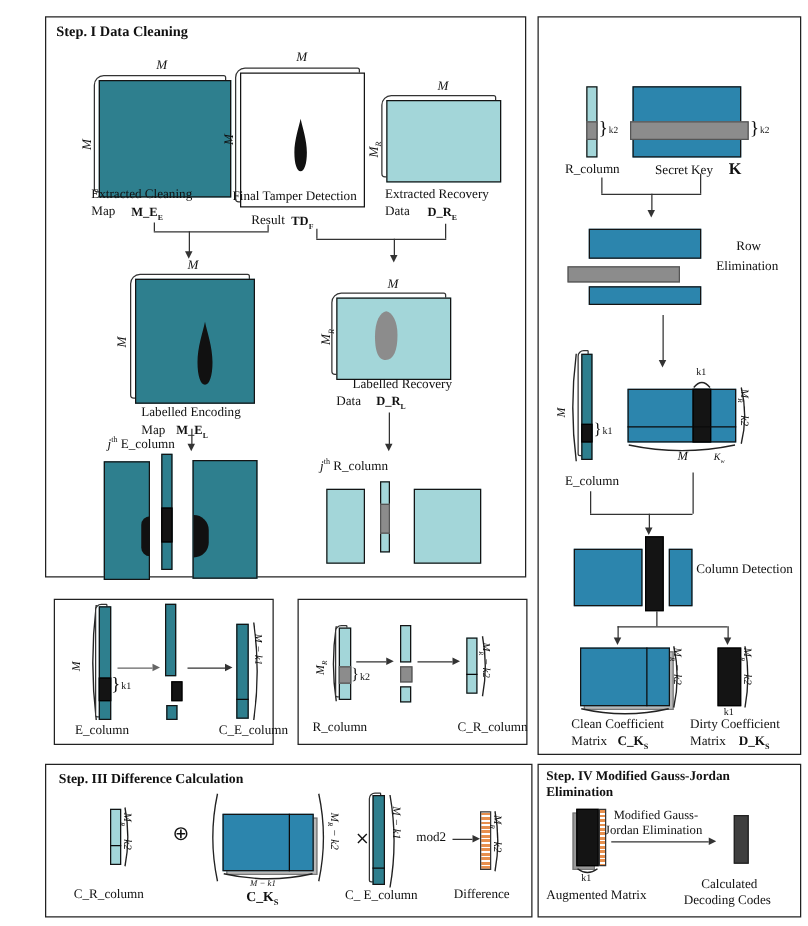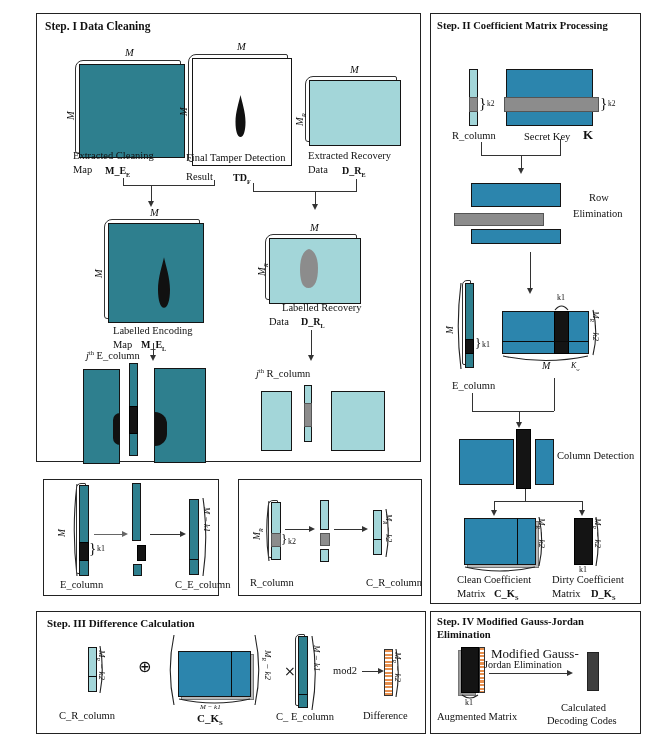--- a/index.html
+++ b/index.html
@@ -58,21 +58,21 @@
 
   <div class="SH" style="left:268px;top:62px;width:92px;height:66px"></div>
   <div class="R lt" style="left:272px;top:66px;width:92px;height:66px"></div>
   <span class="L I" style="left:313px;top:50px">M</span>
   <span class="L I RTm" style="left:257px;top:112px"><span>M</span><sub>R</sub></span>
 
   <span class="L" style="left:36px;top:136px">Extracted Cleaning</span>
   <span class="L" style="left:36px;top:150px">Map</span>
   <span class="L B" style="left:68px;top:151px;font-size:10px"><span>M_E</span><sub>E</sub></span>
   <span class="L" style="left:149px;top:138px">Final Tamper Detection</span>
-  <span class="L" style="left:149px;top:157px">Result</span>
+  <span class="L" style="left:164px;top:157px">Result</span>
   <span class="L B" style="left:196px;top:158px;font-size:10px"><span>TD</span><sub>F</sub></span>
   <span class="L" style="left:271px;top:136px">Extracted Recovery</span>
   <span class="L" style="left:271px;top:150px">Data</span>
   <span class="L B" style="left:305px;top:151px;font-size:10px"><span>D_R</span><sub>E</sub></span>
 
   <div class="V" style="left:86px;top:164px;height:7px"></div>
   <div class="V" style="left:177px;top:166px;height:5px"></div>
   <div class="H" style="left:86px;top:171px;width:92px"></div>
   <div class="V" style="left:114px;top:171px;height:17px"></div>
   <div class="AD" style="left:111px;top:187px"></div>
@@ -172,21 +172,20 @@
     <svg class="P" style="left:146px;top:28px" width="6" height="50">
         <path d="M1 1 Q5.5 25 1 49"></path>
       </svg>
     <span class="L I RT" style="left:154px;top:34px;font-size:8.5px"><span>M</span><sub>R</sub><span> − k2</span></span>
     <span class="L" style="left:11px;top:97px">R_column</span>
     <span class="L" style="left:127px;top:97px">C_R_column</span>
   </div>
 </section>
 
 <section class="panel" style="left:430px;top:13px;width:211px;height:591px">
-  <span class="L B" style="left:6px;top:6px;font-size:10.6px">Step. II Coefficient Matrix Processing</span>
 
   <div class="R lt" style="left:38px;top:55px;width:9px;height:57px"></div>
   <div class="R gry" style="left:38px;top:83px;width:9px;height:15px"></div>
   <span class="L" style="left:48px;top:81px;font-size:15px">}</span>
   <span class="L" style="left:56px;top:86px;font-size:7.5px">k2</span>
 
   <div class="R blu" style="left:75px;top:55px;width:87px;height:57px"></div>
   <div class="R gry" style="left:73px;top:83px;width:95px;height:15px"></div>
   <span class="L" style="left:169px;top:81px;font-size:15px">}</span>
   <span class="L" style="left:177px;top:86px;font-size:7.5px">k2</span>
@@ -340,21 +339,21 @@
 
   <div class="SHG" style="left:27px;top:38px;width:18px;height:46px;background:#999"></div>
   <div class="R blk" style="left:30px;top:35px;width:18px;height:46px"></div>
   <div class="stripe" style="position:absolute;left:48px;top:35px;width:6px;height:46px"></div>
   <svg class="P" style="left:30px;top:83px" width="18" height="5">
       <path d="M1 0 Q9 6 17 0"></path>
     </svg>
   <span class="L" style="left:34px;top:87px;font-size:8px">k1</span>
   <span class="L" style="left:6px;top:99px">Augmented  Matrix</span>
 
-  <span class="L" style="left:60px;top:35px;font-size:13px">Modified Gauss-</span>
+  <span class="L" style="left:60px;top:35px;font-size:10px">Modified Gauss-</span>
   <span class="L" style="left:53px;top:47px;font-size:10.2px">Jordan Elimination</span>
   <div class="H" style="left:58px;top:61px;width:78px"></div>
   <div class="AR" style="left:136px;top:57.5px"></div>
 
   <div class="R codes" style="left:156px;top:40px;width:12px;height:39px"></div>
   <span class="L" style="left:130px;top:90px">Calculated</span>
   <span class="L" style="left:116px;top:103px">Decoding Codes</span>
 </section>
 
 </body></html>

